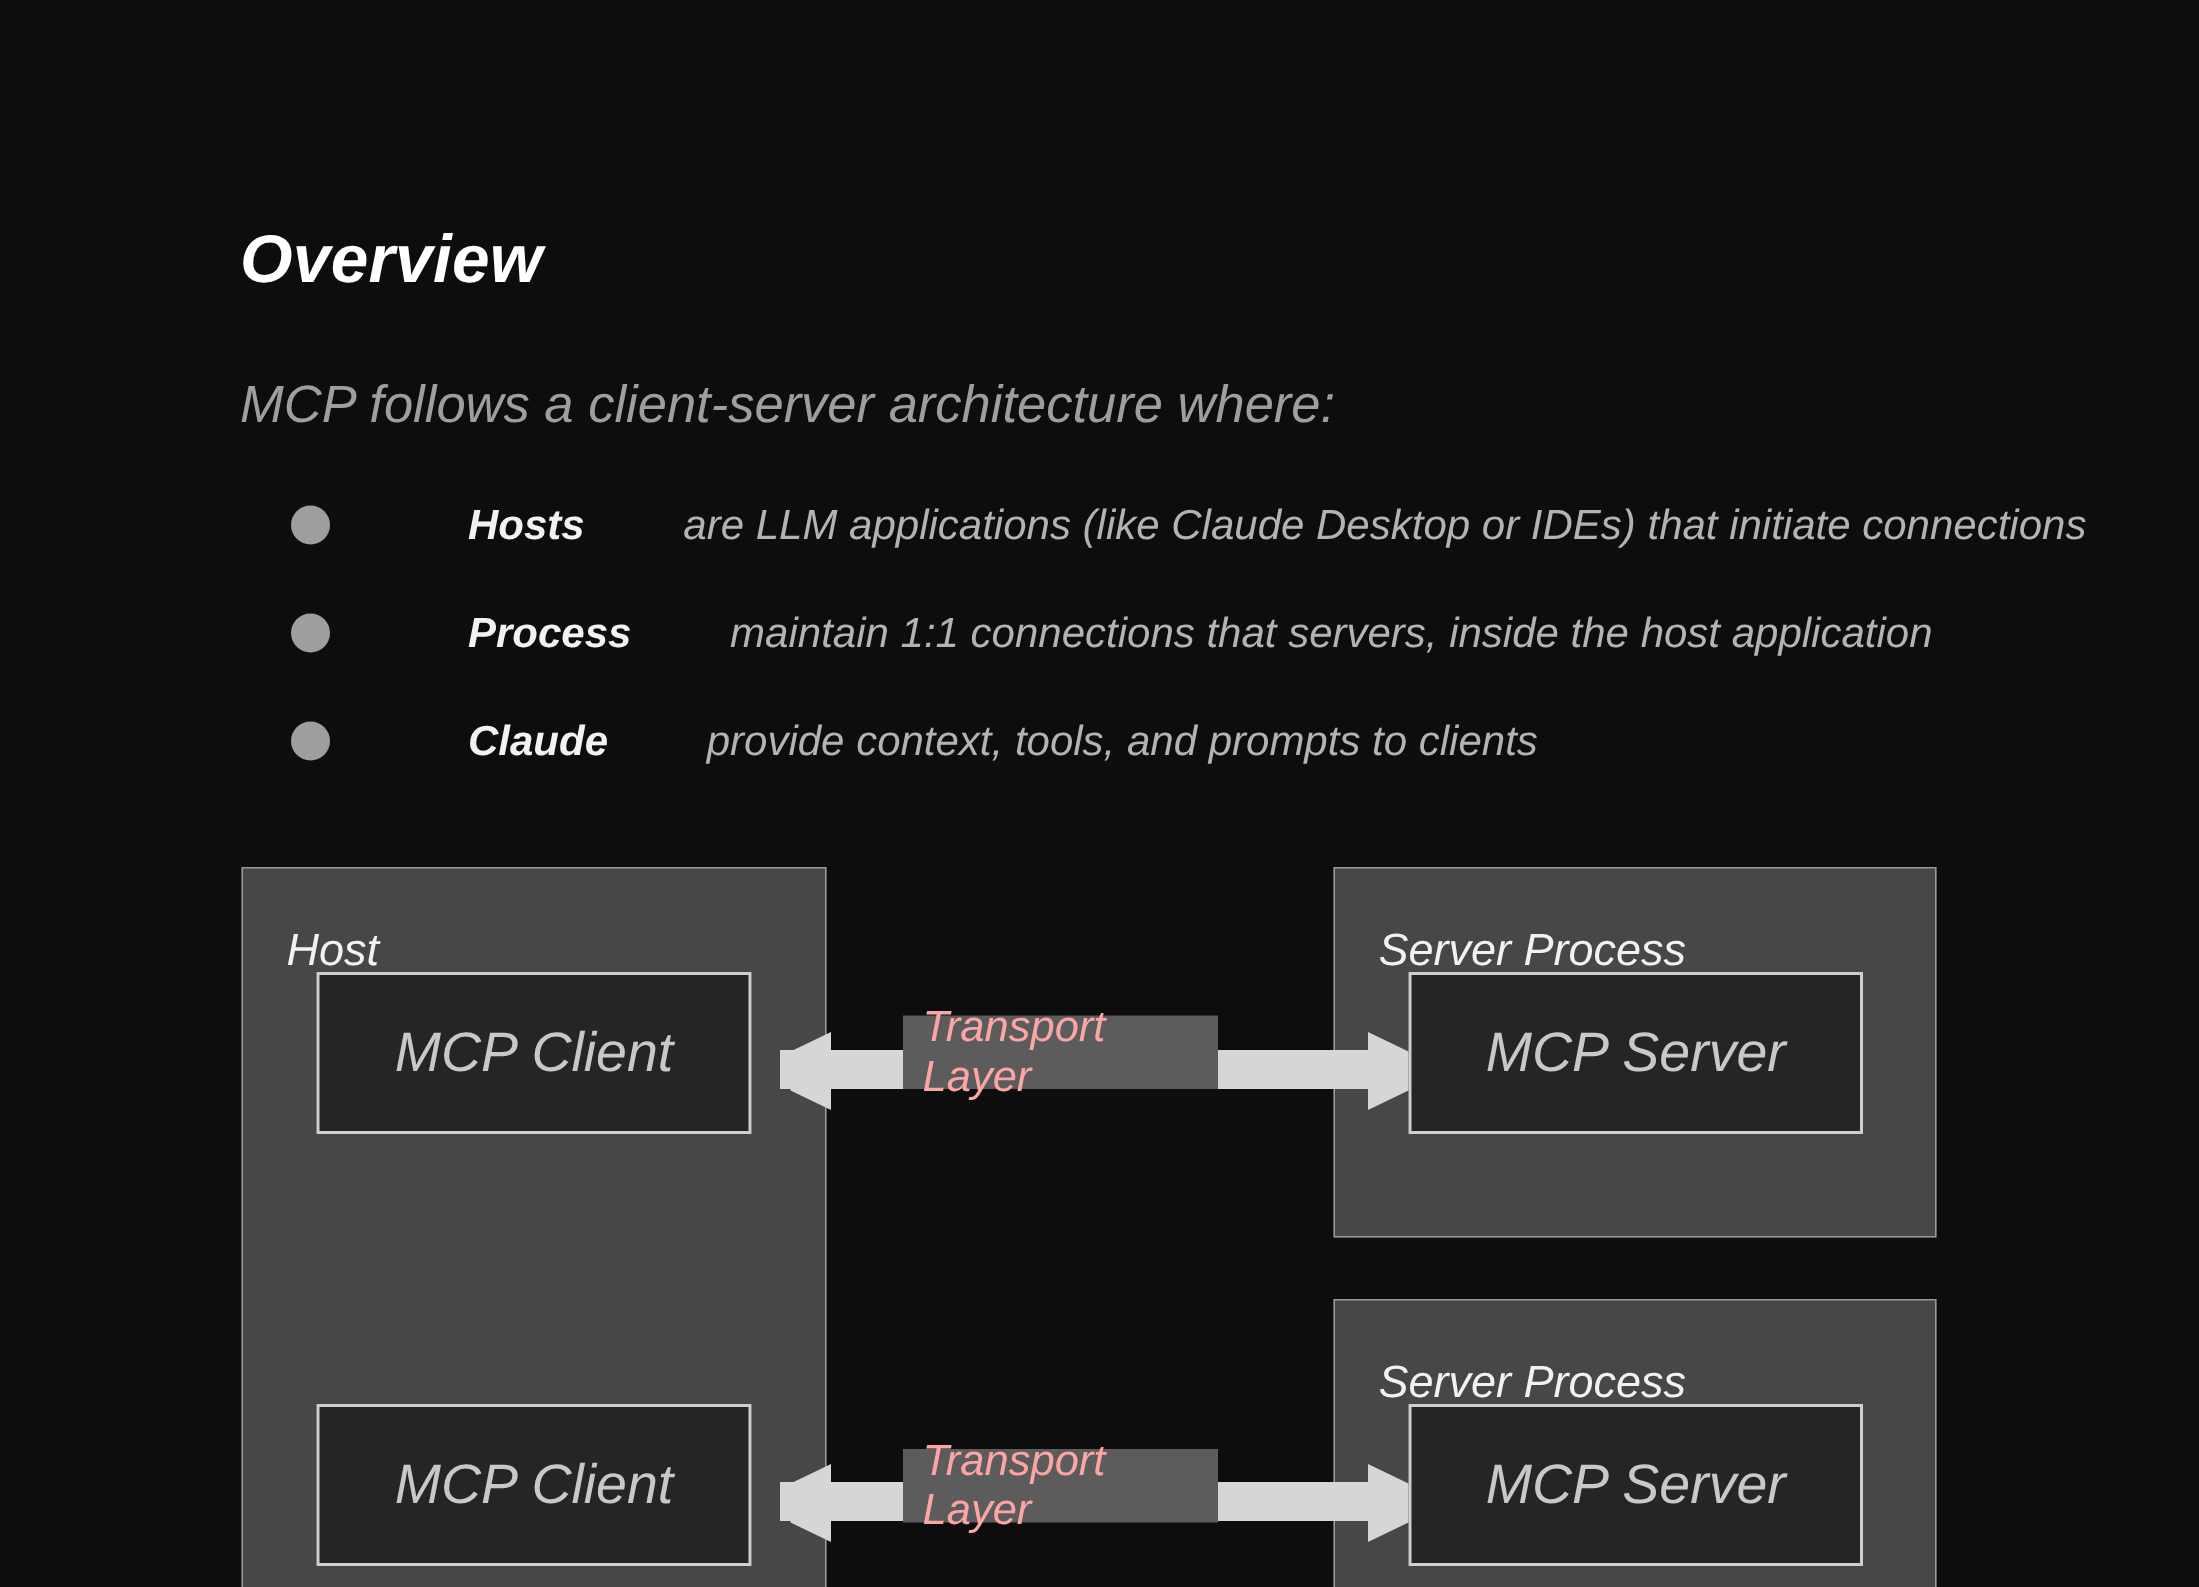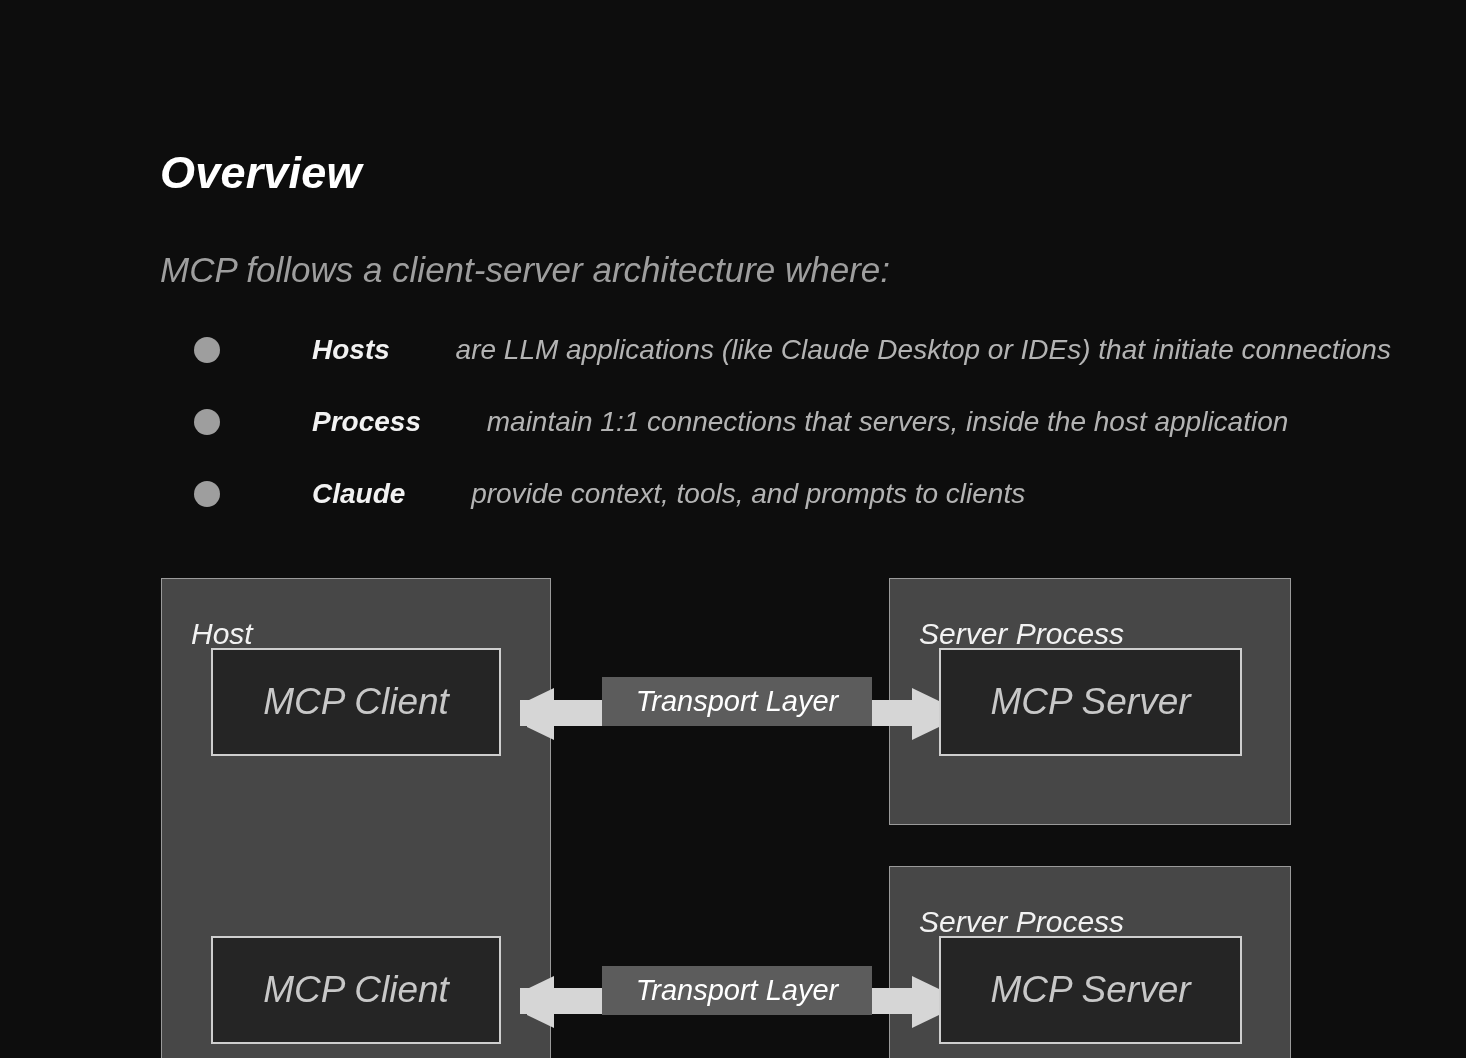--- a/index.html
+++ b/index.html
@@ -86,22 +86,22 @@
     border-top:13px solid transparent;border-bottom:13px solid transparent;
     border-right:27px solid var(--arrow);left:411px;
   }
   .ah-right{
     border-top:13px solid transparent;border-bottom:13px solid transparent;
     border-left:27px solid var(--arrow);left:822px;
   }
   .ah1{top:598px;} .ah2{top:886px;}
 
   .transport-label{
-    position:absolute;left:512px;width:270px;height:49px;
-    background:var(--label-fill);color:#ffffff;
+    position:absolute;left:512px;width:210px;height:49px;
+    background:var(--label-fill);color:#fca5a5;
     display:flex;align-items:center;justify-content:center;
     font-size:29px;z-index:5;
   }
   .tl1{top:587px;} .tl2{top:876px;}
 
   .watermark{
     position:absolute;right:24px;top:988px;z-index:6;
     font-size:23px;color:var(--watermark);
     text-shadow:0 1px 3px rgba(0,0,0,0.8);
     font-weight:600;

